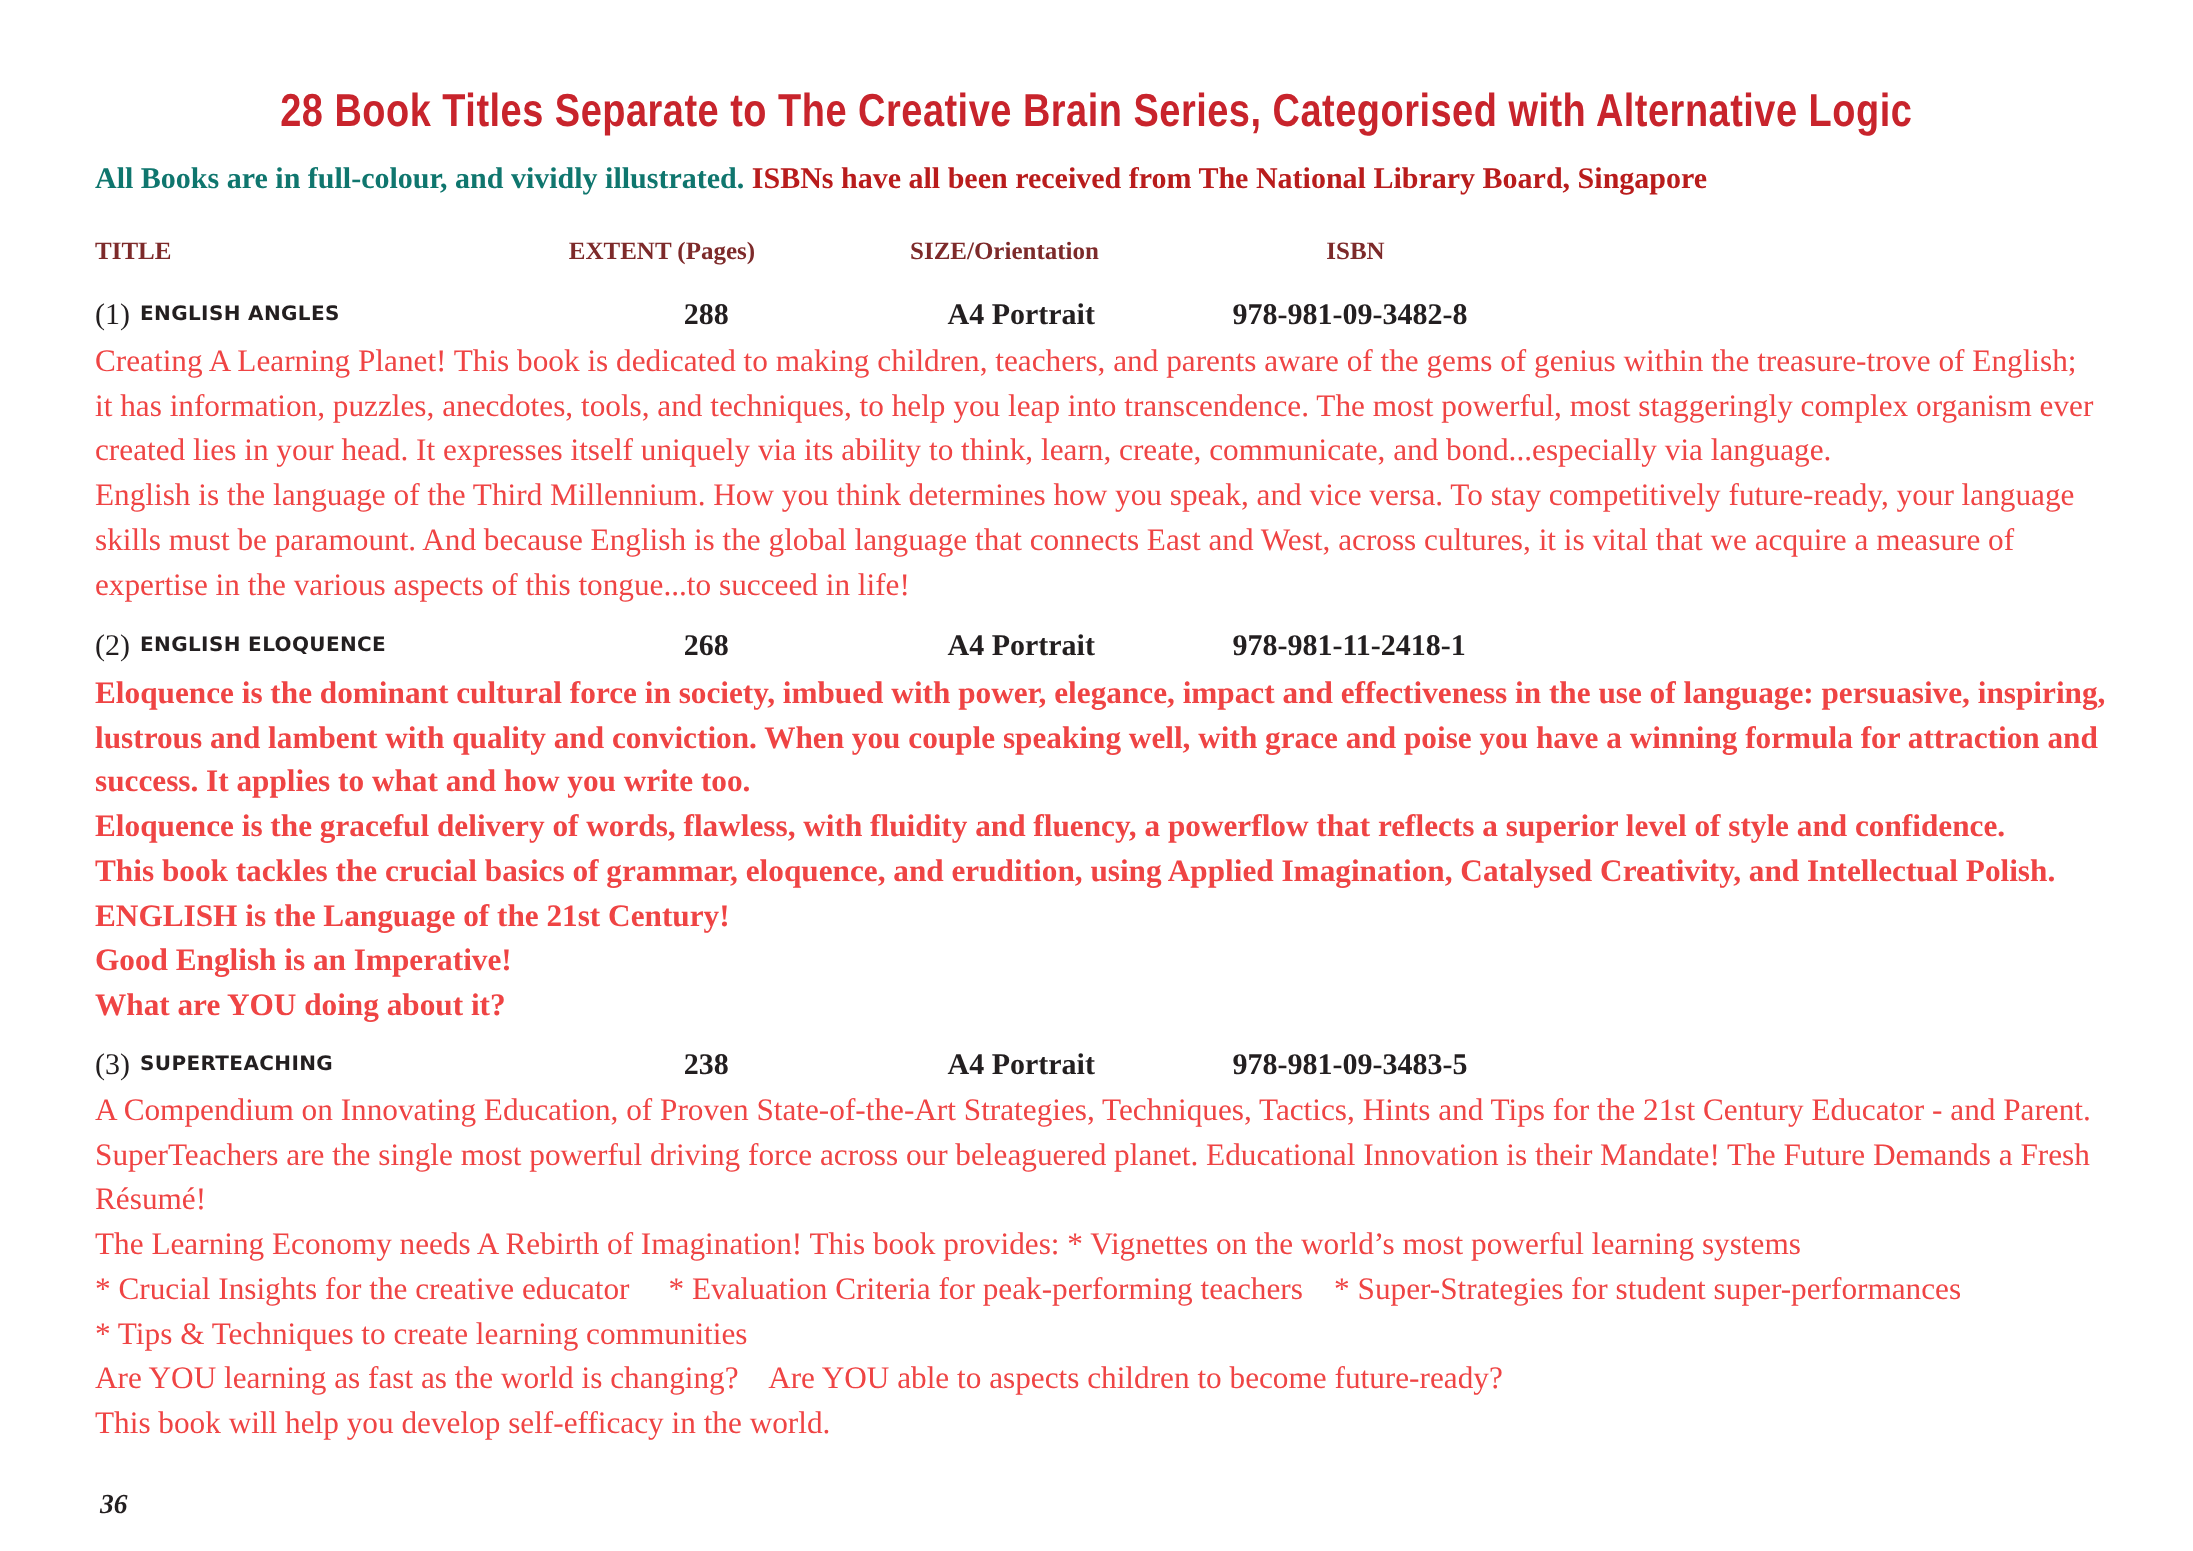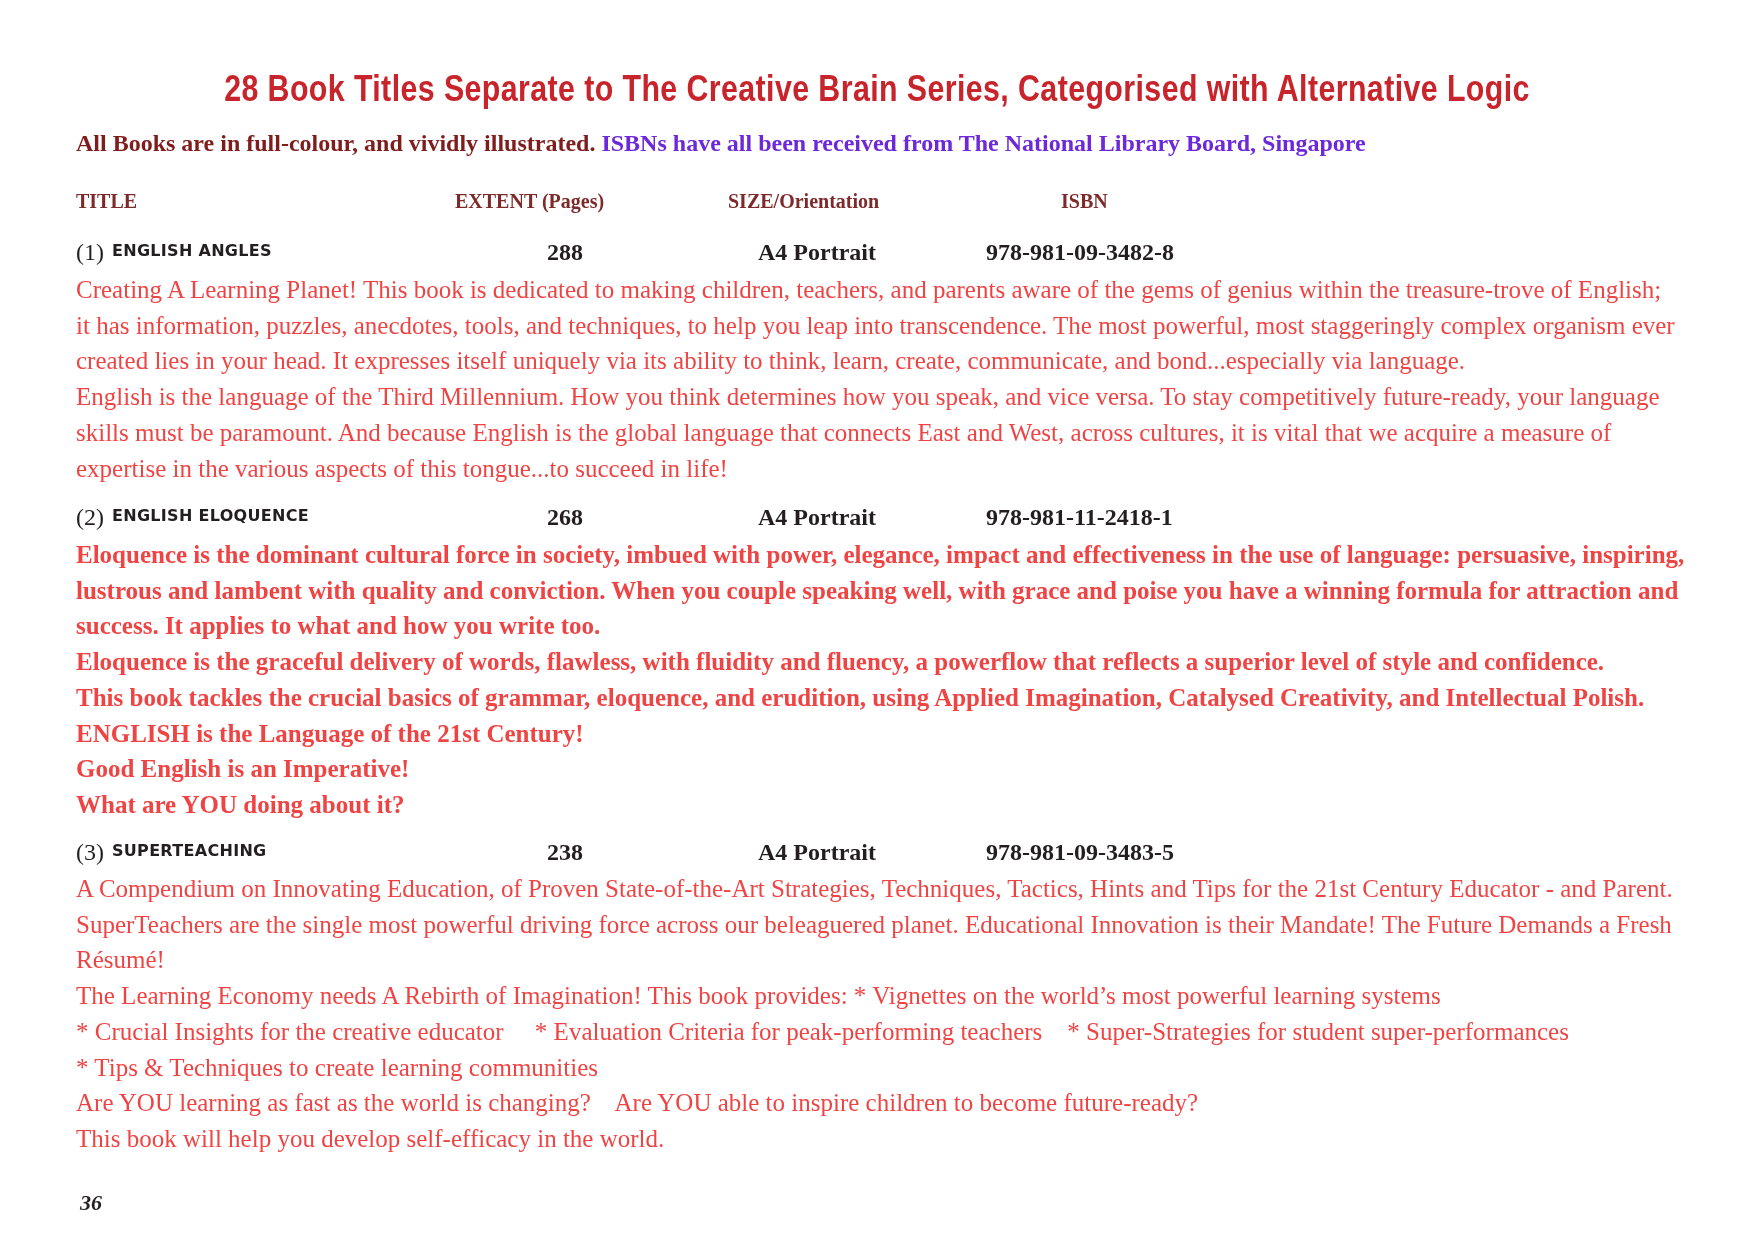--- a/index.html
+++ b/index.html
@@ -2,22 +2,22 @@
 <html><head>
 <meta charset="utf-8">
 <style>
   html, body { margin: 0; padding: 0; background: #ffffff; }
   body { width: 1754px; height: 1241px; position: relative; overflow: hidden;
          font-family: "Liberation Serif", "DejaVu Serif", serif; color: #231f20; }
   .page-title { position: absolute; left: 0; top: 68px; width: 1754px; text-align: center;
     font-family: "Liberation Sans Narrow", "Liberation Sans", sans-serif; font-weight: bold;
     font-size: 37px; color: #c8242c; letter-spacing: 0.5px; transform: scaleX(0.82); transform-origin: center; white-space: nowrap; }
   .subtitle { position: absolute; left: 76px; top: 130px; font-size: 24px; font-weight: bold; white-space: nowrap; }
-  .subtitle .accent { color: #7f1d1d; }
-  .subtitle .dark { color: #6d28d9; }
+  .subtitle .accent { color: #0f766e; }
+  .subtitle .dark { color: #b91c1c; }
   .col-head { position: absolute; top: 190px; font-size: 20px; font-weight: bold; color: #7d2a2a; white-space: nowrap; }
   .row { position: absolute; left: 0; width: 1754px; height: 30px; font-size: 24px; white-space: nowrap; }
   .row > span { position: absolute; top: 0; }
   .row .num { left: 76px; }
   .row .name { font-family: "DejaVu Sans", sans-serif; font-weight: 900; font-size: 16px; letter-spacing: 0.3px; top: 2px; }
   .row .ext { left: 531px; font-weight: bold; margin-left: 16px; }
   .row .size { left: 758px; font-weight: bold; }
   .row .isbn { left: 986px; font-weight: bold; }
   .desc { position: absolute; left: 76px; width: 1620px; font-size: 25px; line-height: 35.7px; color: #ef4444; }
   .desc p { margin: 0; white-space: nowrap; }
@@ -77,17 +77,17 @@
   <span class="size">A4 Portrait</span>
   <span class="isbn">978-981-09-3483-5</span>
 </div>
 <div class="desc" style="top:871px">
   <p>A Compendium on Innovating Education, of Proven State-of-the-Art Strategies, Techniques, Tactics, Hints and Tips for the 21st Century Educator - and Parent.</p>
   <p>SuperTeachers are the single most powerful driving force across our beleaguered planet. Educational Innovation is their Mandate! The Future Demands a Fresh</p>
   <p>Résumé!</p>
   <p>The Learning Economy needs A Rebirth of Imagination! This book provides: * Vignettes on the world’s most powerful learning systems</p>
   <p style="white-space:pre">* Crucial Insights for the creative educator     * Evaluation Criteria for peak-performing teachers    * Super-Strategies for student super-performances</p>
   <p>* Tips &amp; Techniques to create learning communities</p>
-  <p style="white-space:pre">Are YOU learning as fast as the world is changing?    Are YOU able to inspire children to become future-ready?</p>
+  <p style="white-space:pre">Are YOU learning as fast as the world is changing?    Are YOU able to aspects children to become future-ready?</p>
   <p>This book will help you develop self-efficacy in the world.</p>
 </div>
 
 <div class="page-num">36</div>
 
 </body></html>

